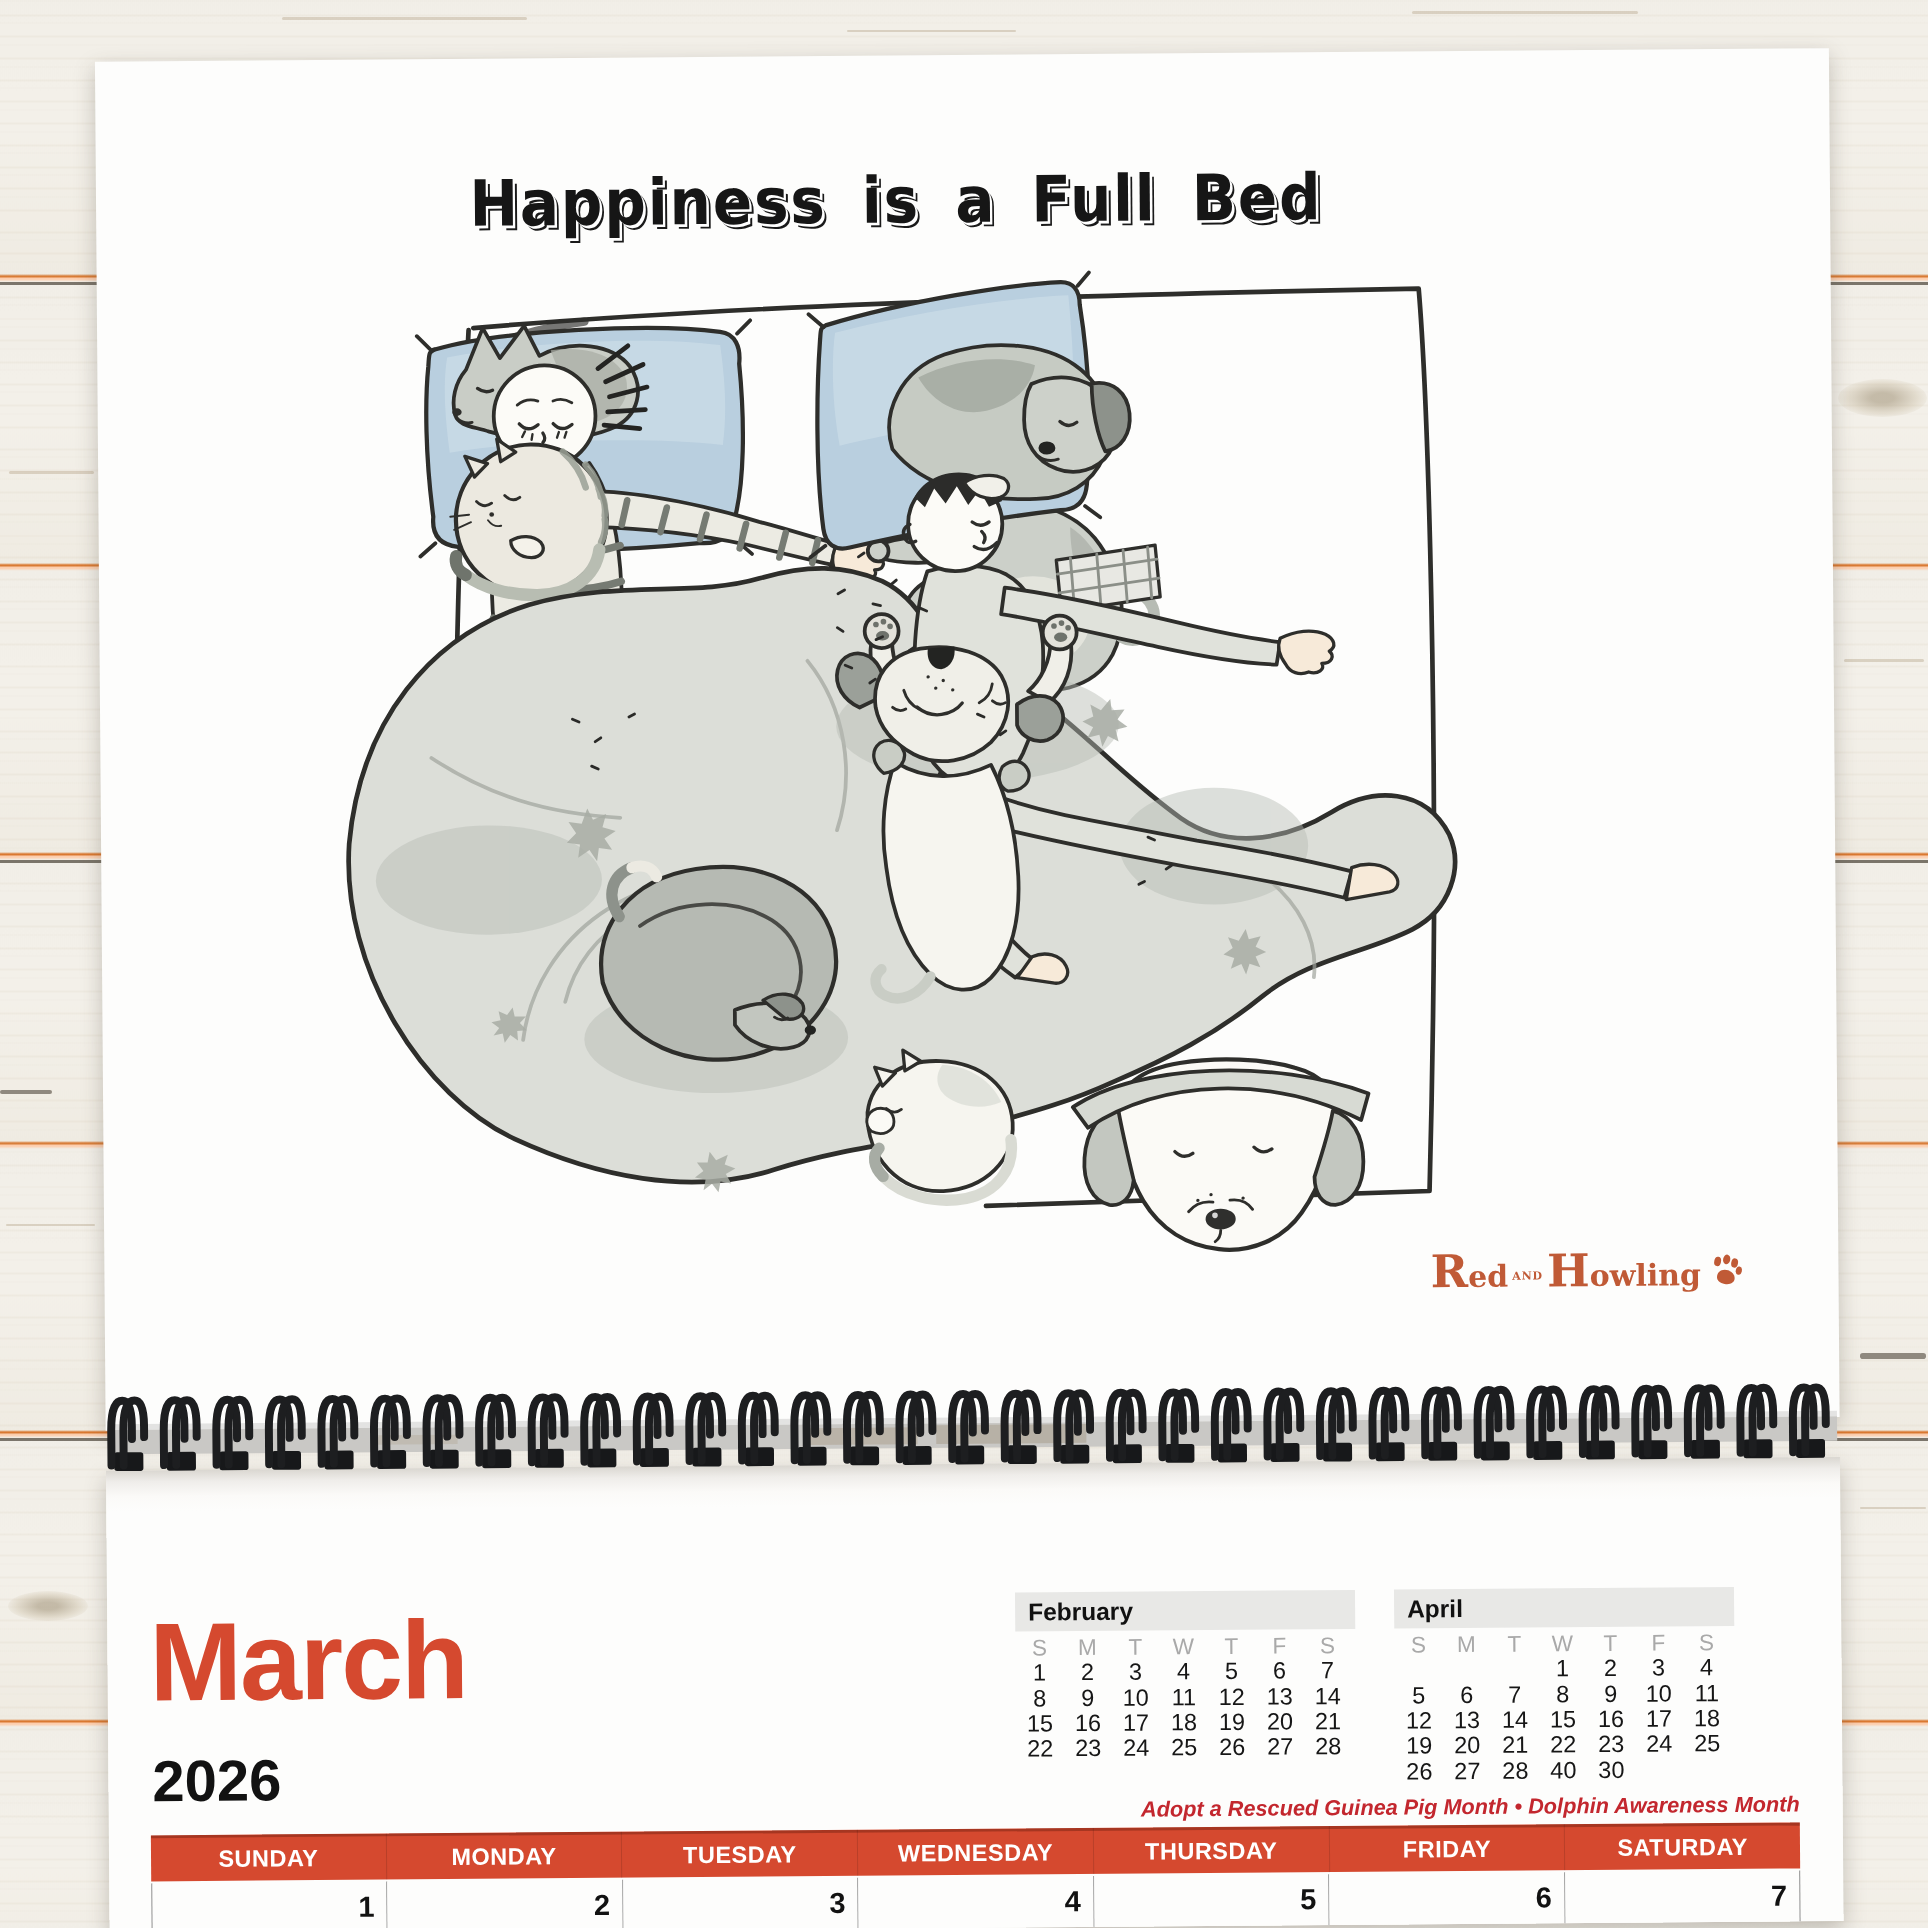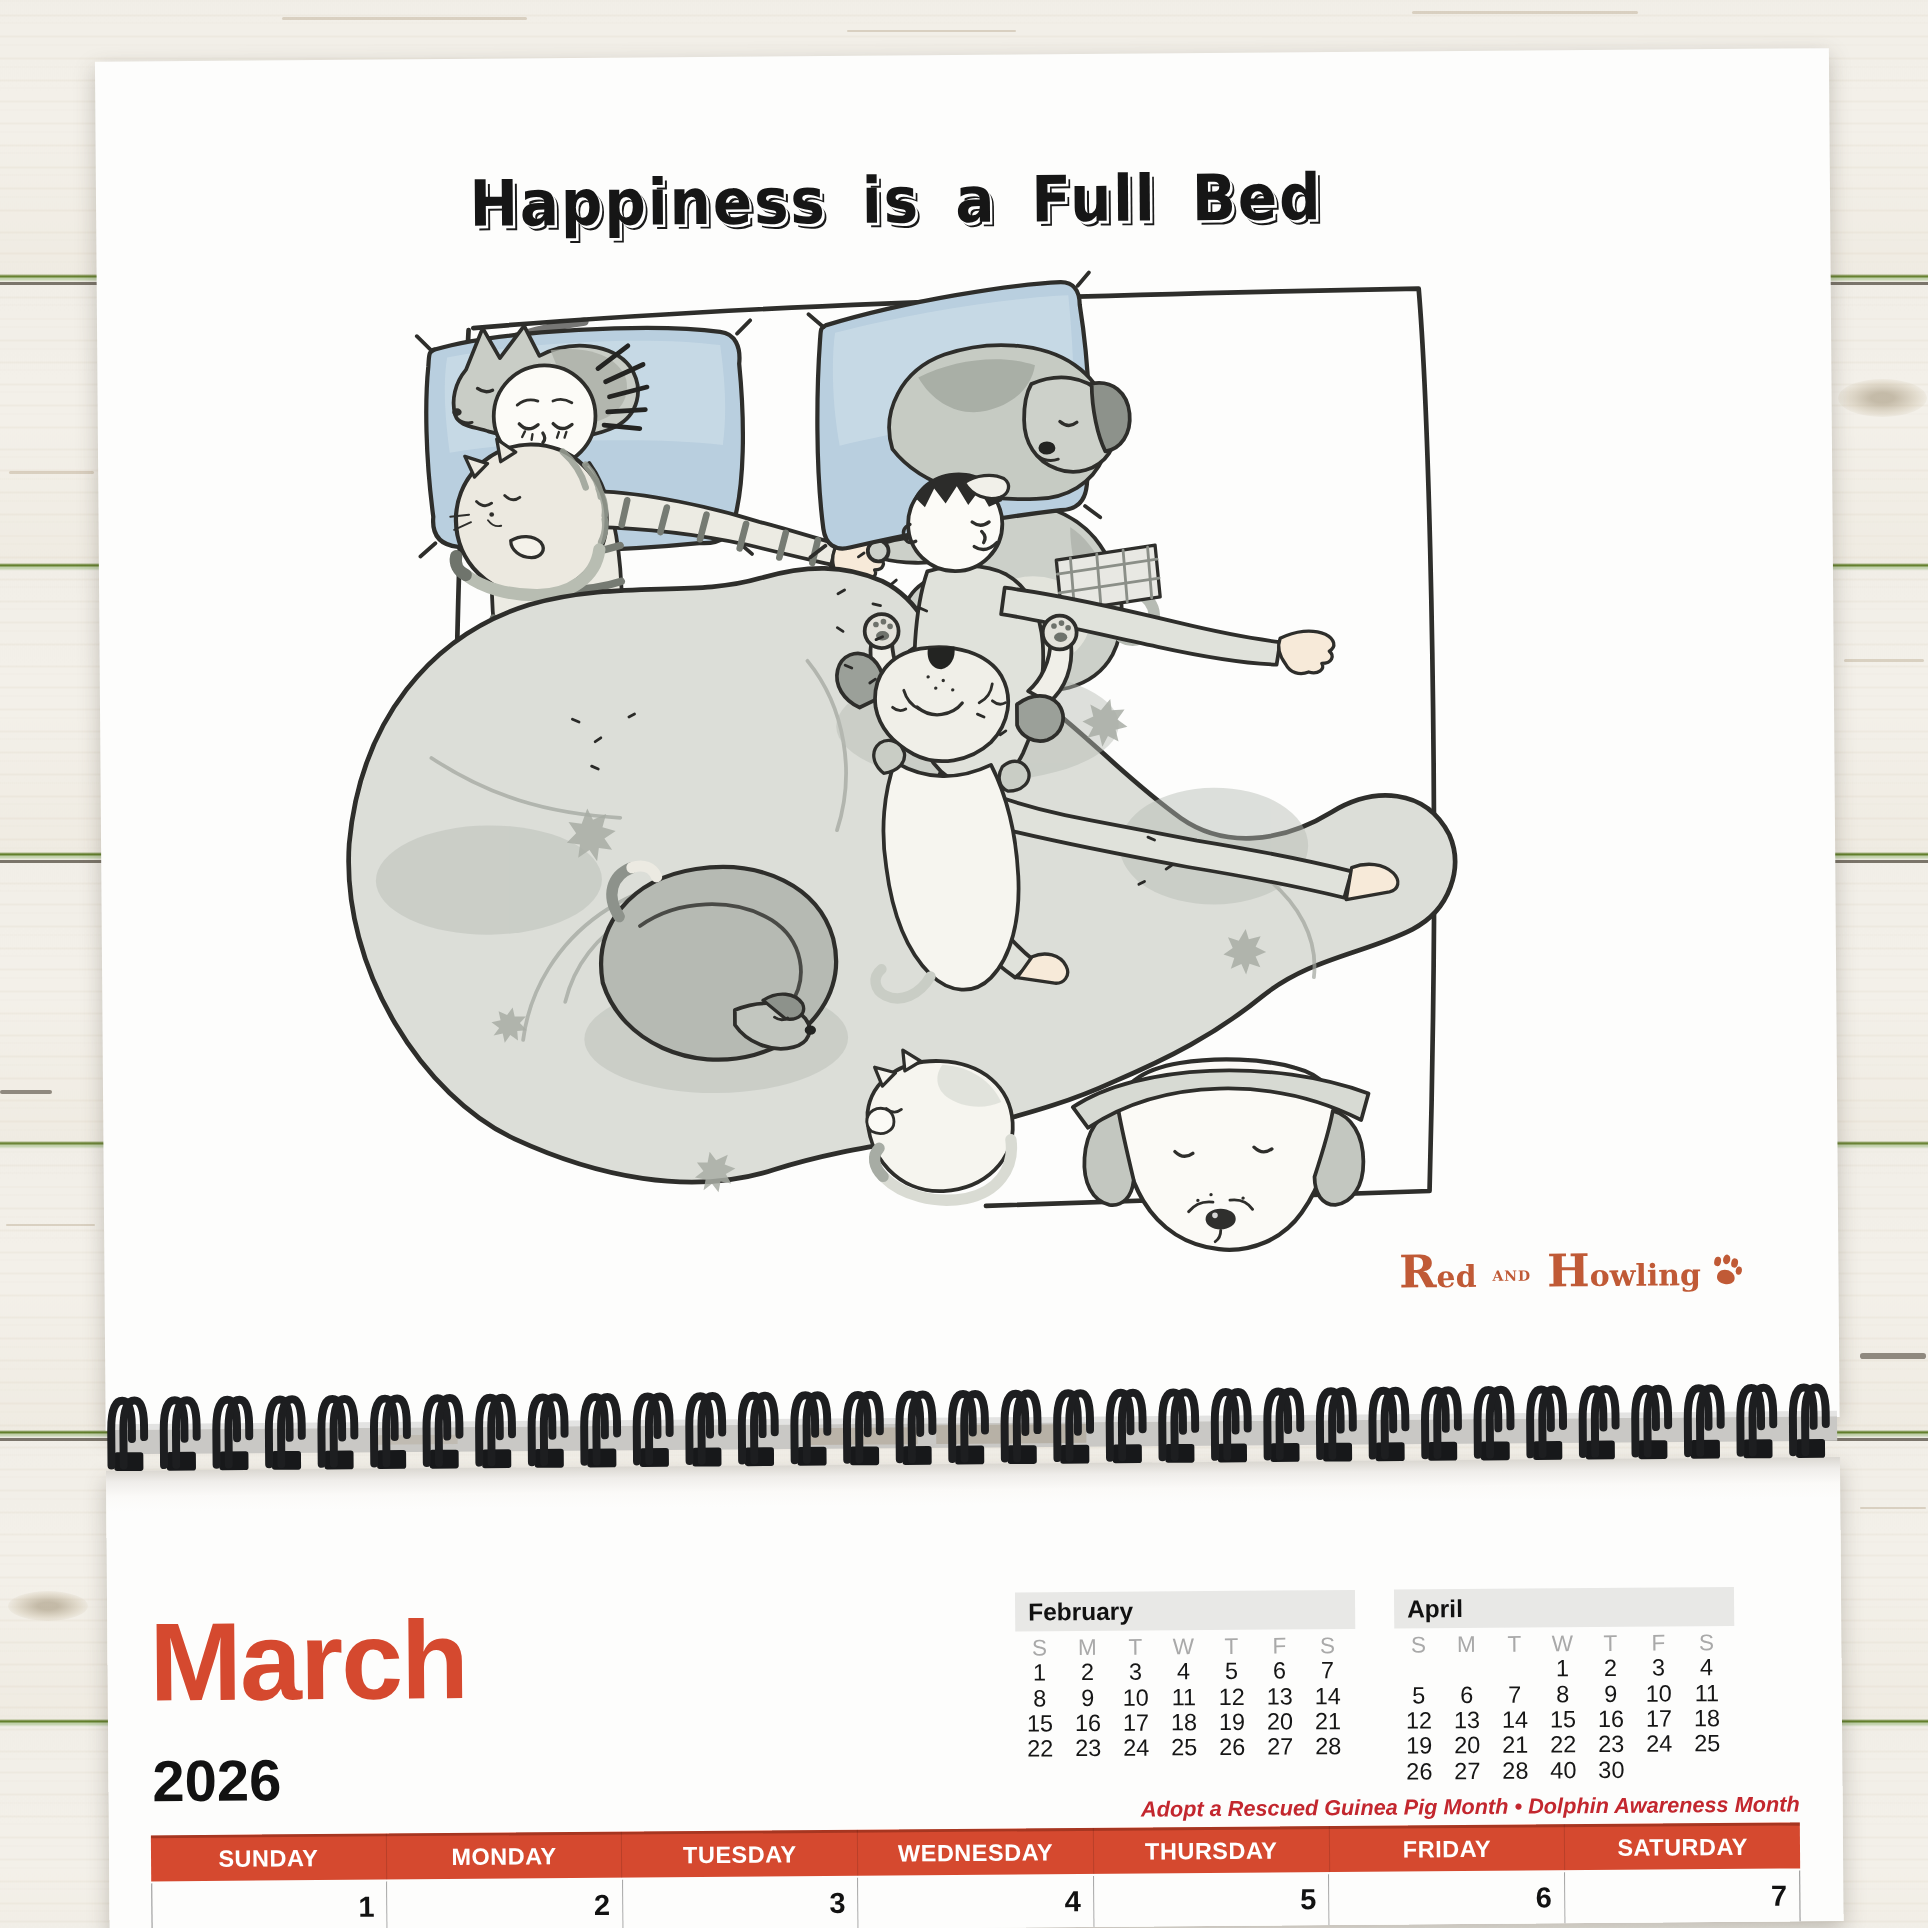--- a/index.html
+++ b/index.html
@@ -1,16 +1,16 @@
 <!DOCTYPE html>
 <html style="font-size:15px"><head>
 <meta charset="utf-8">
 <style>
   html,body{margin:0;padding:0;background:#dedad2;}
-  .scene{position:relative;width:1928px;height:1928px;overflow:hidden;background:#4d7c0f;
+  .scene{position:relative;width:1928px;height:1928px;overflow:hidden;background:#f97316;
          font-family:"Liberation Sans",sans-serif;}
 
   
   .wood{position:absolute;inset:0;
     background:
       repeating-linear-gradient(180deg, rgba(196,180,150,.10) 0 1.9px, transparent 1.9px 8.5px,
          rgba(196,180,150,.06) 8.5px 9.4px, transparent 9.4px 21.7px),
       repeating-linear-gradient(180deg, #f1eee7 0px, #f3f0e9 132px, #efebe2 282px,
          rgba(146,133,110,.30) 283px, rgba(146,133,110,.30) 285px,
          rgba(255,255,255,.65) 285px, rgba(255,255,255,.65) 287px, #f1eee7 289px);
@@ -32,21 +32,21 @@
   
   .caption{position:absolute;left:282px;top:111px;width:1036px;text-align:center;
     font-family:"DejaVu Sans",sans-serif;font-weight:bold;font-size:58px;letter-spacing:1.9px;
     word-spacing:13px;color:#161616;transform:scaleY(1.1);
     text-shadow:2.4px 2.4px 0 #ffffff,4.2px 4.2px 0 #1a1a1a;}
   .art{position:absolute;left:218px;top:209px;}
 
   .logo{position:absolute;right:94px;top:1194px;color:#c05a36;font-family:"DejaVu Serif",serif;
         font-weight:bold;font-size:30px;white-space:nowrap;display:flex;align-items:baseline;}
   .logo .word::first-letter{font-size:1.5em;}
-  .logo .and{font-size:14px;letter-spacing:0.9px;margin:0 16px;align-self:center;padding-top:9.4px;}
+  .logo .and{font-size:11px;letter-spacing:0.9px;margin:0 4px;align-self:center;padding-top:9.4px;}
   .logo .paw{margin-left:7.5px;align-self:center;}
 
   
   .month{position:absolute;left:42px;top:137px;font-size:111px;font-weight:bold;
          letter-spacing:-1.9px;color:#d5492f;line-height:1;}
   .year{position:absolute;left:44px;top:282px;font-size:58px;font-weight:bold;color:#121212;line-height:1;}
 
   .minical{position:absolute;top:129px;width:340px;}
   .minical-header{height:39px;line-height:39px;background:#e8e8e6;color:#111;
                   font-size:24.5px;font-weight:bold;padding-left:13px;box-sizing:border-box;}

